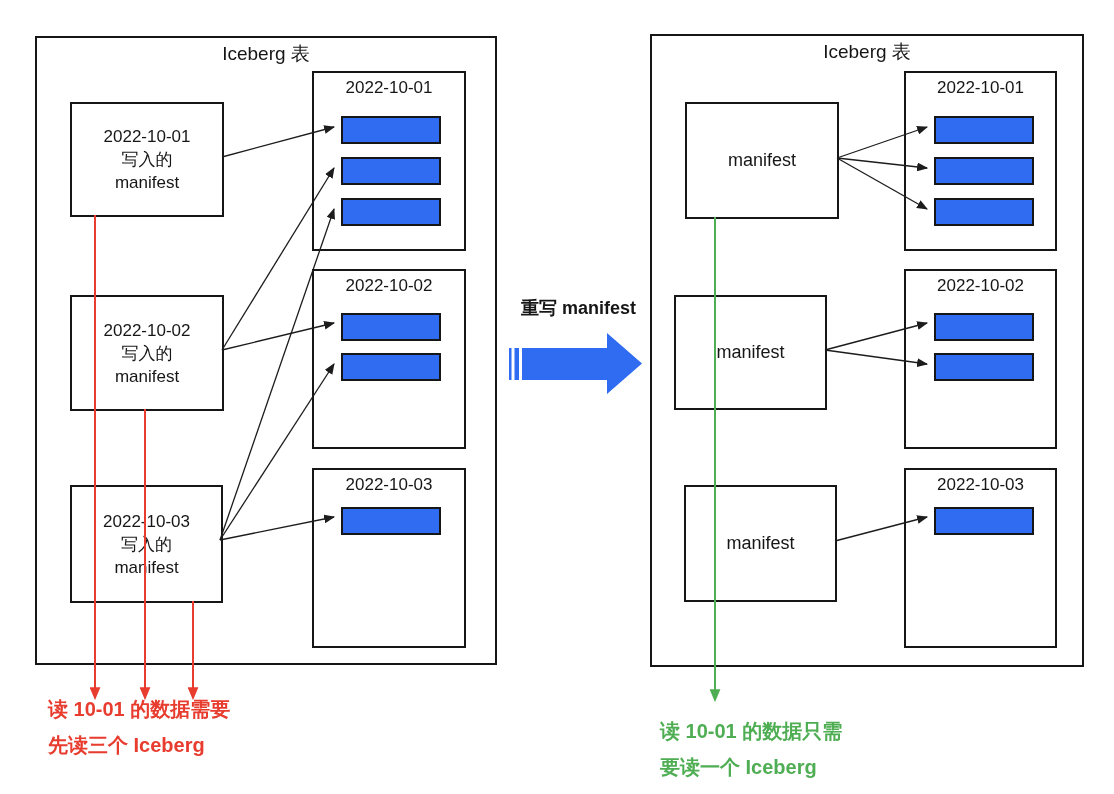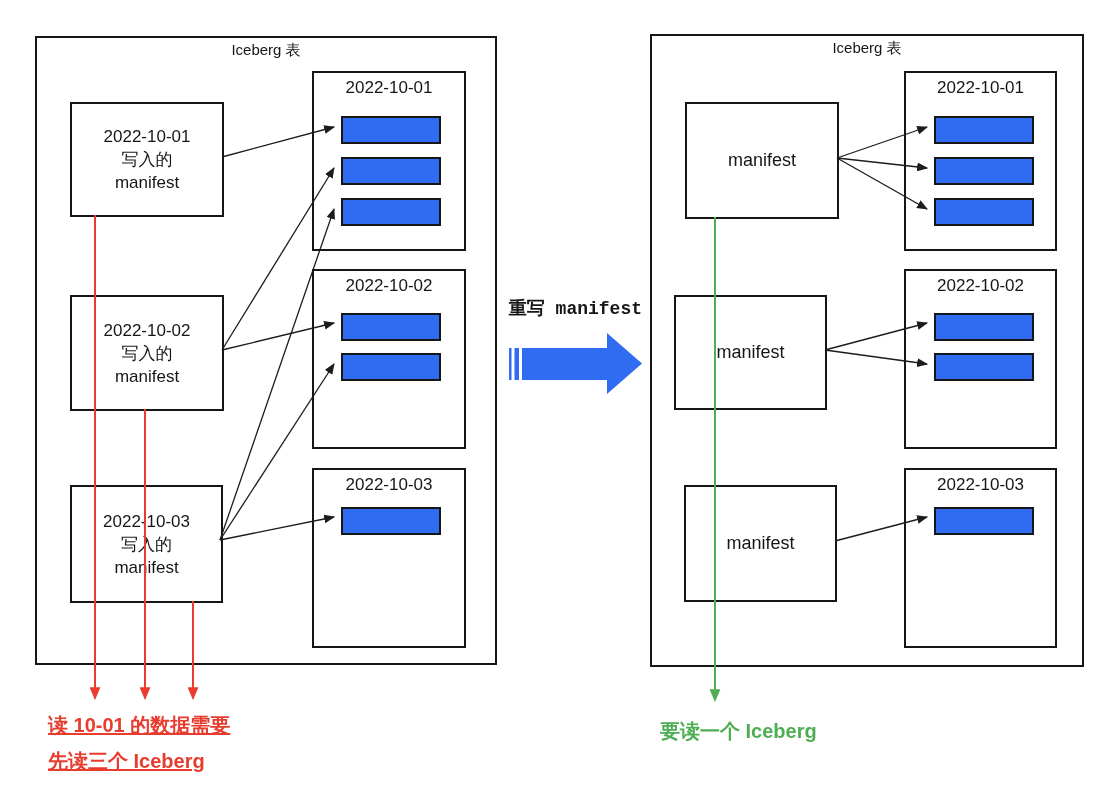--- a/index.html
+++ b/index.html
@@ -1,40 +1,40 @@
 <!DOCTYPE html>
 <html style="--data-file-blue: #2f6cf2; --arrow-blue: #2f6cf2; --note-red: #e73c2e; --note-green: #4fae53;"><head>
 <meta charset="utf-8">
 <style>
   html,body{margin:0;padding:0;background:#fff;}
   .canvas{position:relative;width:1114px;height:794px;background:#fff;
     font-family:"Liberation Sans",sans-serif;color:#161616;overflow:hidden;}
   .box{position:absolute;border:2px solid #161616;background:#fff;box-sizing:border-box;}
   .outer-title{position:absolute;top:3px;left:0;width:100%;text-align:center;
-    font-size:15px;color:#161616;}
+    font-size:19px;color:#161616;}
   .mbox{display:flex;flex-direction:column;align-items:center;justify-content:center;
     text-align:center;font-size:17px;line-height:23px;}
   .mbox.single{font-size:18px;}
   .pbox{}
   .ptitle{position:absolute;top:5px;left:0;width:100%;text-align:center;font-size:17px;}
   .dfile{position:absolute;width:100px;height:28px;box-sizing:border-box;
     border:2px solid #161616;background:var(--data-file-blue,#2f6cf2);}
   .overlay{position:absolute;left:0;top:0;z-index:6;pointer-events:none;}
   .conn{stroke:#1c1c1c;stroke-width:1.3;fill:none;}
   .redline{stroke:var(--note-red,#e73c2e);stroke-width:2;fill:none;}
   .greenline{stroke:var(--note-green,#4fae53);stroke-width:2;fill:none;}
   .bluearrow{fill:var(--arrow-blue,#2f6cf2);}
   .mk-black{fill:#1c1c1c;}
   .mk-red{fill:var(--note-red,#e73c2e);}
   .mk-green{fill:var(--note-green,#4fae53);}
-  .transition-label{position:absolute;left:492px;top:296px;width:150px;text-align:right;
-    font-size:18px;font-weight:600;color:#161616;font-family:Liberation Mono, monospace;}
+  .transition-label{position:absolute;left:521px;top:296px;width:150px;text-align:left;
+    font-size:18px;font-weight:600;color:#161616;}
   .note{position:absolute;font-size:20px;font-weight:600;line-height:26px;}
   .note div{margin-bottom:10px;}
-  .note.red{left:48px;top:712px;color:var(--note-red,#e73c2e);text-decoration:underline;}
+  .note.red{left:48px;top:696px;color:var(--note-red,#e73c2e);}
   .note.green{left:660px;top:718px;color:var(--note-green,#4fae53);}
 </style>
 </head>
 <body>
 
 <div class="canvas">
 
   <div class="box" style="left:35px;top:36px;width:462px;height:629px;">
     <div class="outer-title">Iceberg 表</div>
 
@@ -149,16 +149,17 @@
       <rect class="bluearrow" x="514.5" y="348" width="4.5" height="32"></rect>
       <path class="bluearrow" d="M522,348 H607 V333 L642,363.5 L607,394 V380 H522 Z"></path>
     </g>
   </svg>
 
   <div class="note red">
     <div>读 10-01 的数据需要</div>
     <div>先读三个 Iceberg</div>
   </div>
   <div class="note green">
+    <div>读 10-01 的数据只需</div>
     <div>要读一个 Iceberg</div>
   </div>
 
 </div>
 
 </body></html>

